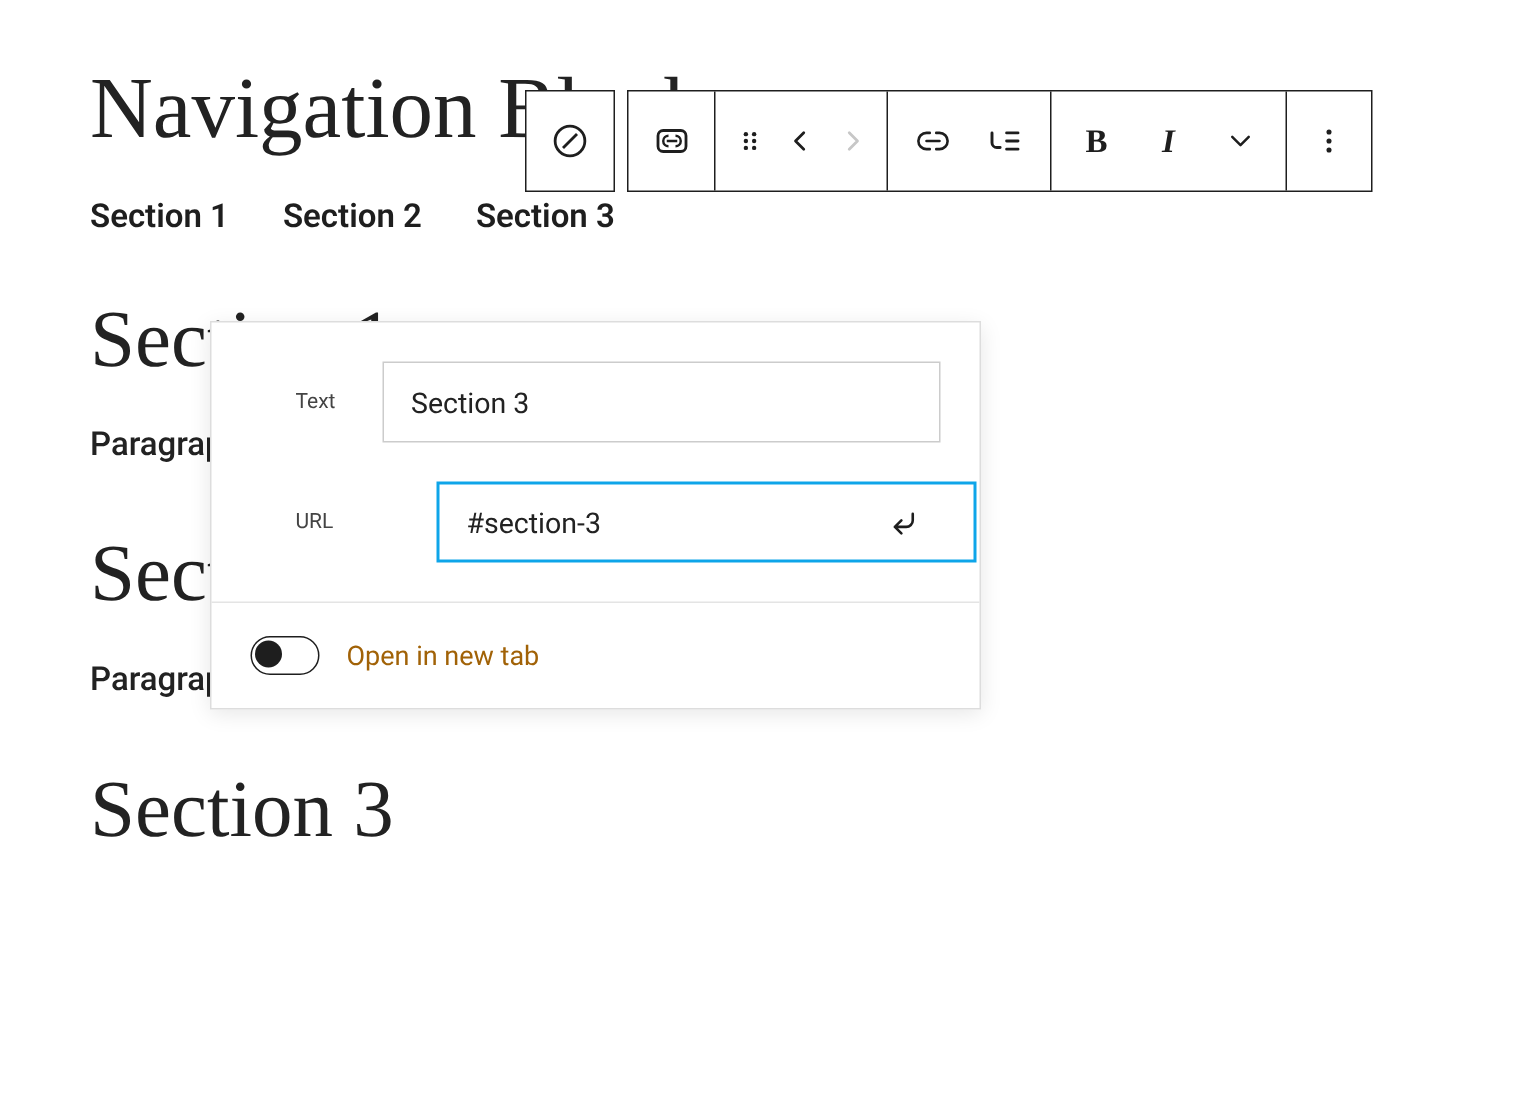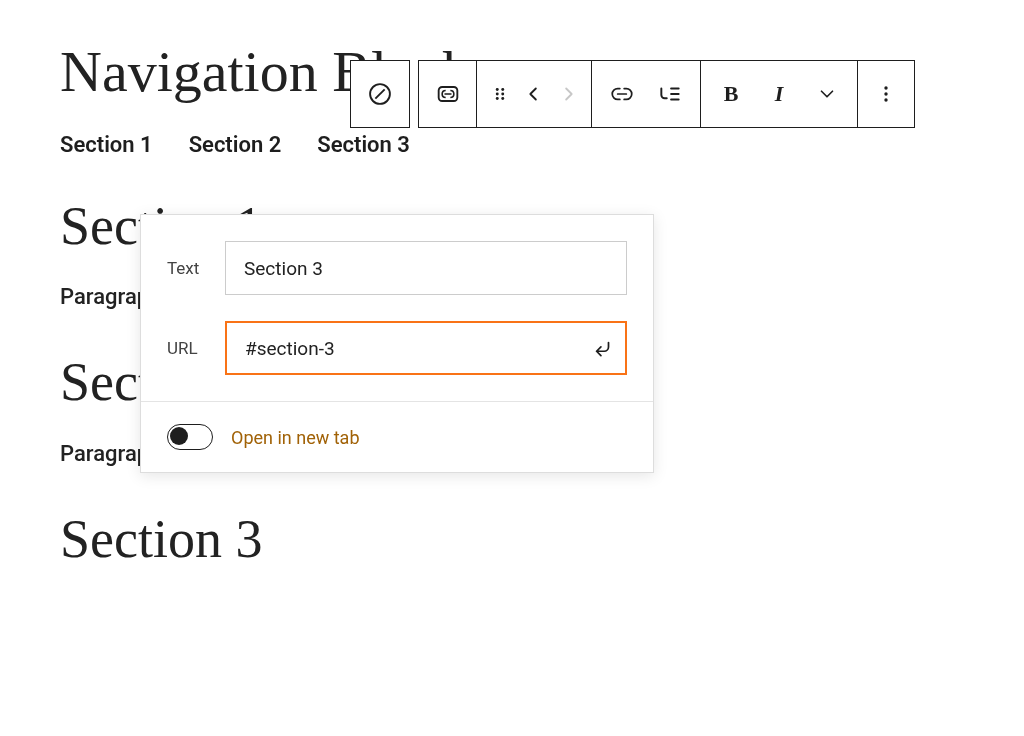--- a/index.html
+++ b/index.html
@@ -95,43 +95,45 @@
     background: #fff;
     border: 1px solid #ddd;
     box-shadow: 0 3px 14px rgba(0,0,0,0.1);
     z-index: 30;
   }
   .pop-row {
     display: flex;
     align-items: center;
     padding: 26px 26px 8px 26px;
   }
-  .pop-row + .pop-row { padding-top: 18px; padding-bottom: 26px;}
+  .pop-row + .pop-row { padding-top: 18px; padding-bottom: 26px; gap: 12px;}
   .pop-label {
     width: 58px;
-    font-size: 17px;
+    font-size: 14px;
     color: #444;
+    margin-left: 30px;
   }
   .pop-input-wrap {
     flex: 1;
     position: relative;
   }
   input.pop-input {
     width: 100%;
     height: 54px;
     border: 1px solid #ccc;
     font-size: 19px;
     padding: 0 18px;
     font-family: inherit;
     color: #222;
     outline: none;
   }
   input.pop-input.url {
-    border: 2px solid #f97316;
+    border: 2px solid #0ea5e9;
     padding-right: 44px;
+    margin-left: 24px;
   }
   .submit-arrow {
     position: absolute;
     right: 12px;
     top: 50%;
     transform: translateY(-50%);
     cursor: pointer;
   }
   .pop-footer {
     border-top: 1px solid #e4e4e4;

